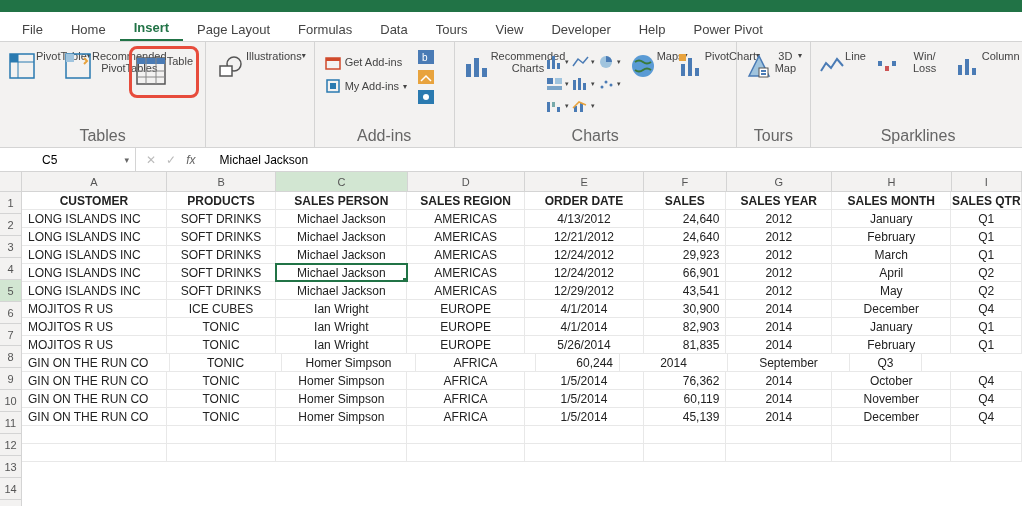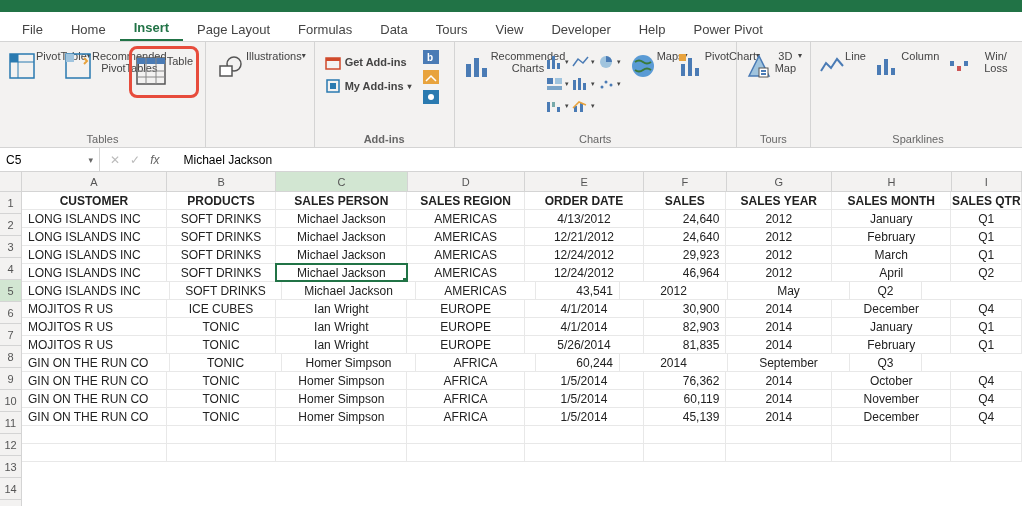--- a/index.html
+++ b/index.html
@@ -9,39 +9,39 @@
   .titlebar { height: 12px; background: #217346; display: flex; align-items: center; padding: 0 8px; color: #fff; font-size: 11px; }
 
   
   .tabs { height: 30px; background: #fff; border-bottom: 1px solid #d4d4d4; display: flex; align-items: flex-end; padding: 0 8px; font-size: 13px; color: #444; }
   .tabs .tab { padding: 4px 14px; cursor: pointer; }
   .tabs .tab.active { color: #217346; border-bottom: 2px solid #217346; font-weight:600;}
 
   
   .ribbon { height: 106px; background: #f3f2f1; border-bottom: 1px solid #d4d4d4; display: flex; font-size: 11px; color:#444;}
   .group { border-right: 1px solid #d4d4d4; display: flex; flex-direction: column; justify-content: space-between; padding: 4px 6px 2px; }
-  .group-label { text-align:center; font-size:11px; color:#666; padding-top:2px;}
+  .group-label { text-align:center; font-size:16px; color:#666; padding-top:2px;}
   .group-body { display:flex; align-items:flex-start; gap:6px; flex:1;}
   .bigbtn { display:flex; flex-direction:row; justify-content:flex-start; padding:4px 2px; cursor:pointer; text-align:center; min-width:42px; }
   .bigbtn .ic { width:32px; height:32px; display:flex; align-items:center; justify-content:center; margin-bottom:2px;}
   .bigbtn span.lbl { font-size:11px; line-height:12px; }
   .bigbtn .dd { font-size:8px; margin-top:1px;}
   .highlight-box { border:3px solid #e74c3c; border-radius:8px; padding:2px 1px; }
   .smallbtn-row { display:flex; flex-direction:column; gap:4px; padding-top:6px;}
   .smallbtn { display:flex; align-items:center; gap:4px; cursor:pointer; font-size:11px; padding:2px 4px;}
   .smallbtn .ic { width:16px; height:16px; display:inline-flex; align-items:center; justify-content:center;}
   .iconstack { display:flex; flex-direction:column; gap:2px; padding-top:2px;}
   .iconstack .ic { width:18px; height:18px; display:flex; align-items:center; justify-content:center;}
   .minigrid { display:flex; flex-direction:column; gap:2px;}
   .minigrid .row { display:flex; gap:2px;}
   .minigrid .ic { width:24px; height:20px; display:flex; align-items:center; justify-content:center; cursor:pointer;}
 
   
   .fbar { height: 24px; border-bottom: 1px solid #d4d4d4; display:flex; align-items:center; font-size:12px; background:#fff;}
-  .namebox { width:100px; border-right:1px solid #d4d4d4; padding:0 6px; display:flex; align-items:center; justify-content:space-between; height:100%;}
+  .namebox { width:100px; border-right:1px solid #d4d4d4; padding:0 6px; display:flex; align-items:center; justify-content:space-between; height:100%;margin-left:36px;}
   .namebox .dd { font-size:9px; color:#666;}
   .fbar-icons { display:flex; gap:10px; padding:0 10px; color:#888;}
   .fbar-icons span {cursor:pointer;}
   .fx { font-style:italic; color:#666; padding-right:8px;}
   .finput { flex:1; padding:0 6px; border:none; outline:none; font-size:12px;}
 
   
   .grid-wrap { display:flex; height: calc(506px - 12px - 26px - 106px - 24px); }
   .rowhdrs { width:22px; background:#f3f2f1; border-right:1px solid #d4d4d4;}
   .rowhdrs .corner { height:20px; border-bottom:1px solid #d4d4d4; background:#f3f2f1;}
@@ -138,21 +138,21 @@
               <rect x="4" y="14" width="12" height="10" fill="#fff" stroke="#555" stroke-width="1.5"></rect>
             </svg>
         </div>
         <span class="lbl">Illustrations</span>
         <span class="dd">▾</span>
       </div>
     </div>
     <div class="group-label">&nbsp;</div>
   </div>
 
-  <div class="group" style="min-width:140px;font-weight:bold;">
+  <div class="group" style="min-width:140px;">
     <div class="group-body">
       <div class="smallbtn-row">
         <div class="smallbtn">
           <span class="ic">
               <svg width="16" height="16">
                 <rect x="1" y="4" width="14" height="11" fill="none" stroke="#d04a2b" stroke-width="1.5"></rect>
                 <rect x="1" y="4" width="14" height="3" fill="#d04a2b"></rect>
               </svg>
             </span>
           <span>Get Add-ins</span>
@@ -323,36 +323,36 @@
         <div class="ic">
             <svg width="26" height="22">
               <path d="M2 16 L7 8 L12 13 L18 4 L24 11" fill="none" stroke="#4a7bb5" stroke-width="2"></path>
             </svg>
           </div>
         <span class="lbl">Line</span>
       </div>
       <div class="bigbtn">
         <div class="ic">
             <svg width="26" height="22">
+              <rect x="2" y="6" width="4" height="5" fill="#4a7bb5"></rect>
+              <rect x="9" y="11" width="4" height="5" fill="#c55"></rect>
+              <rect x="16" y="6" width="4" height="5" fill="#4a7bb5"></rect>
+            </svg>
+          </div>
+        <span class="lbl">Win/ Loss</span>
+      </div>
+      <div class="bigbtn">
+        <div class="ic">
+            <svg width="26" height="22">
               <rect x="2" y="10" width="4" height="10" fill="#4a7bb5"></rect>
               <rect x="9" y="4" width="4" height="16" fill="#4a7bb5"></rect>
               <rect x="16" y="13" width="4" height="7" fill="#4a7bb5"></rect>
             </svg>
           </div>
         <span class="lbl">Column</span>
-      </div>
-      <div class="bigbtn">
-        <div class="ic">
-            <svg width="26" height="22">
-              <rect x="2" y="6" width="4" height="5" fill="#4a7bb5"></rect>
-              <rect x="9" y="11" width="4" height="5" fill="#c55"></rect>
-              <rect x="16" y="6" width="4" height="5" fill="#4a7bb5"></rect>
-            </svg>
-          </div>
-        <span class="lbl">Win/ Loss</span>
       </div>
     </div>
     <div class="group-label">Sparklines</div>
   </div>
 
   <div class="group" style="border-right:none;">
     <div class="group-body">
       <div class="bigbtn">
         <div class="ic">
             <svg width="26" height="26">
@@ -467,30 +467,31 @@
           <div class="cell cG center">2012</div>
           <div class="cell cH center">March</div>
           <div class="cell cI center">Q1</div>
         </div>
         <div class="datarow">
           <div class="cell cA ">LONG ISLANDS INC</div>
           <div class="cell cB center">SOFT DRINKS</div>
           <div class="cell cC center selected">Michael Jackson</div>
           <div class="cell cD center">AMERICAS</div>
           <div class="cell cE center">12/24/2012</div>
-          <div class="cell cF right">46,964</div>
+          <div class="cell cF right">66,901</div>
           <div class="cell cG center">2012</div>
           <div class="cell cH center">April</div>
           <div class="cell cI center">Q2</div>
         </div>
         <div class="datarow">
           <div class="cell cA ">LONG ISLANDS INC</div>
           <div class="cell cB center">SOFT DRINKS</div>
           <div class="cell cC center">Michael Jackson</div>
           <div class="cell cD center">AMERICAS</div>
+          <div class="cell cE center">12/29/2012</div>
           <div class="cell cF right">43,541</div>
           <div class="cell cG center">2012</div>
           <div class="cell cH center">May</div>
           <div class="cell cI center">Q2</div>
         </div>
         <div class="datarow">
           <div class="cell cA ">MOJITOS R US</div>
           <div class="cell cB center">ICE CUBES</div>
           <div class="cell cC center">Ian Wright</div>
           <div class="cell cD center">EUROPE</div>

